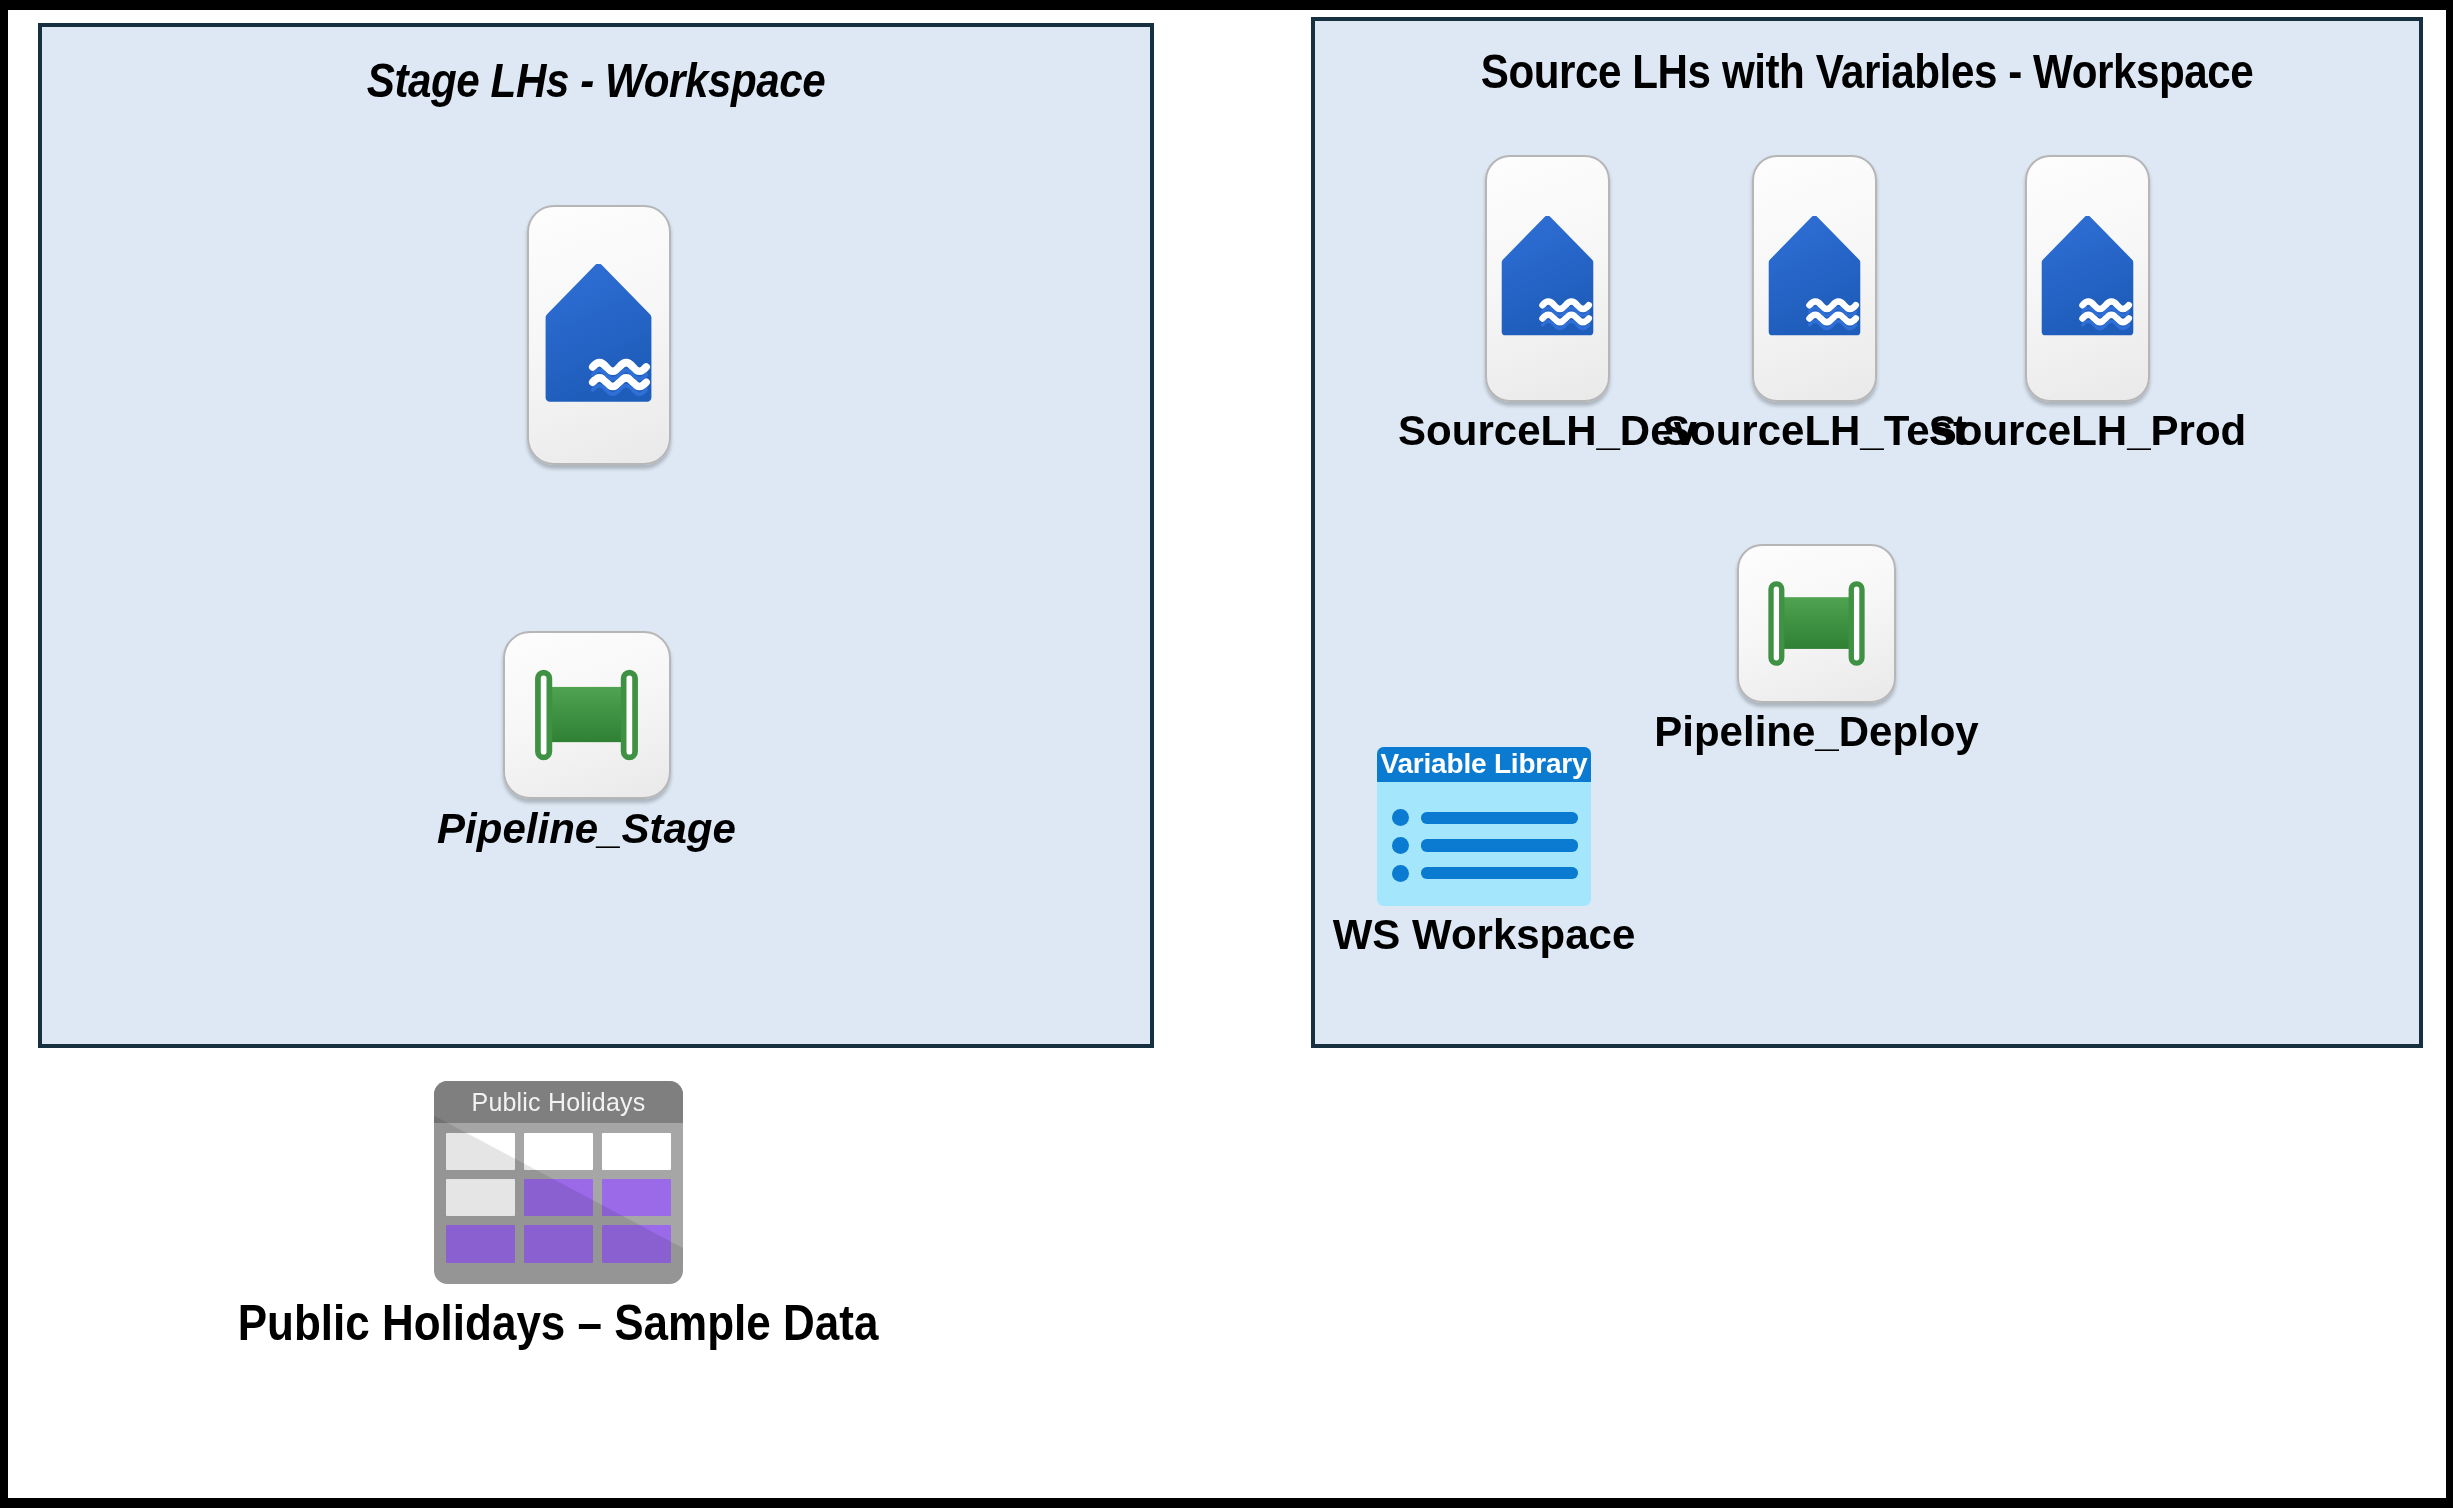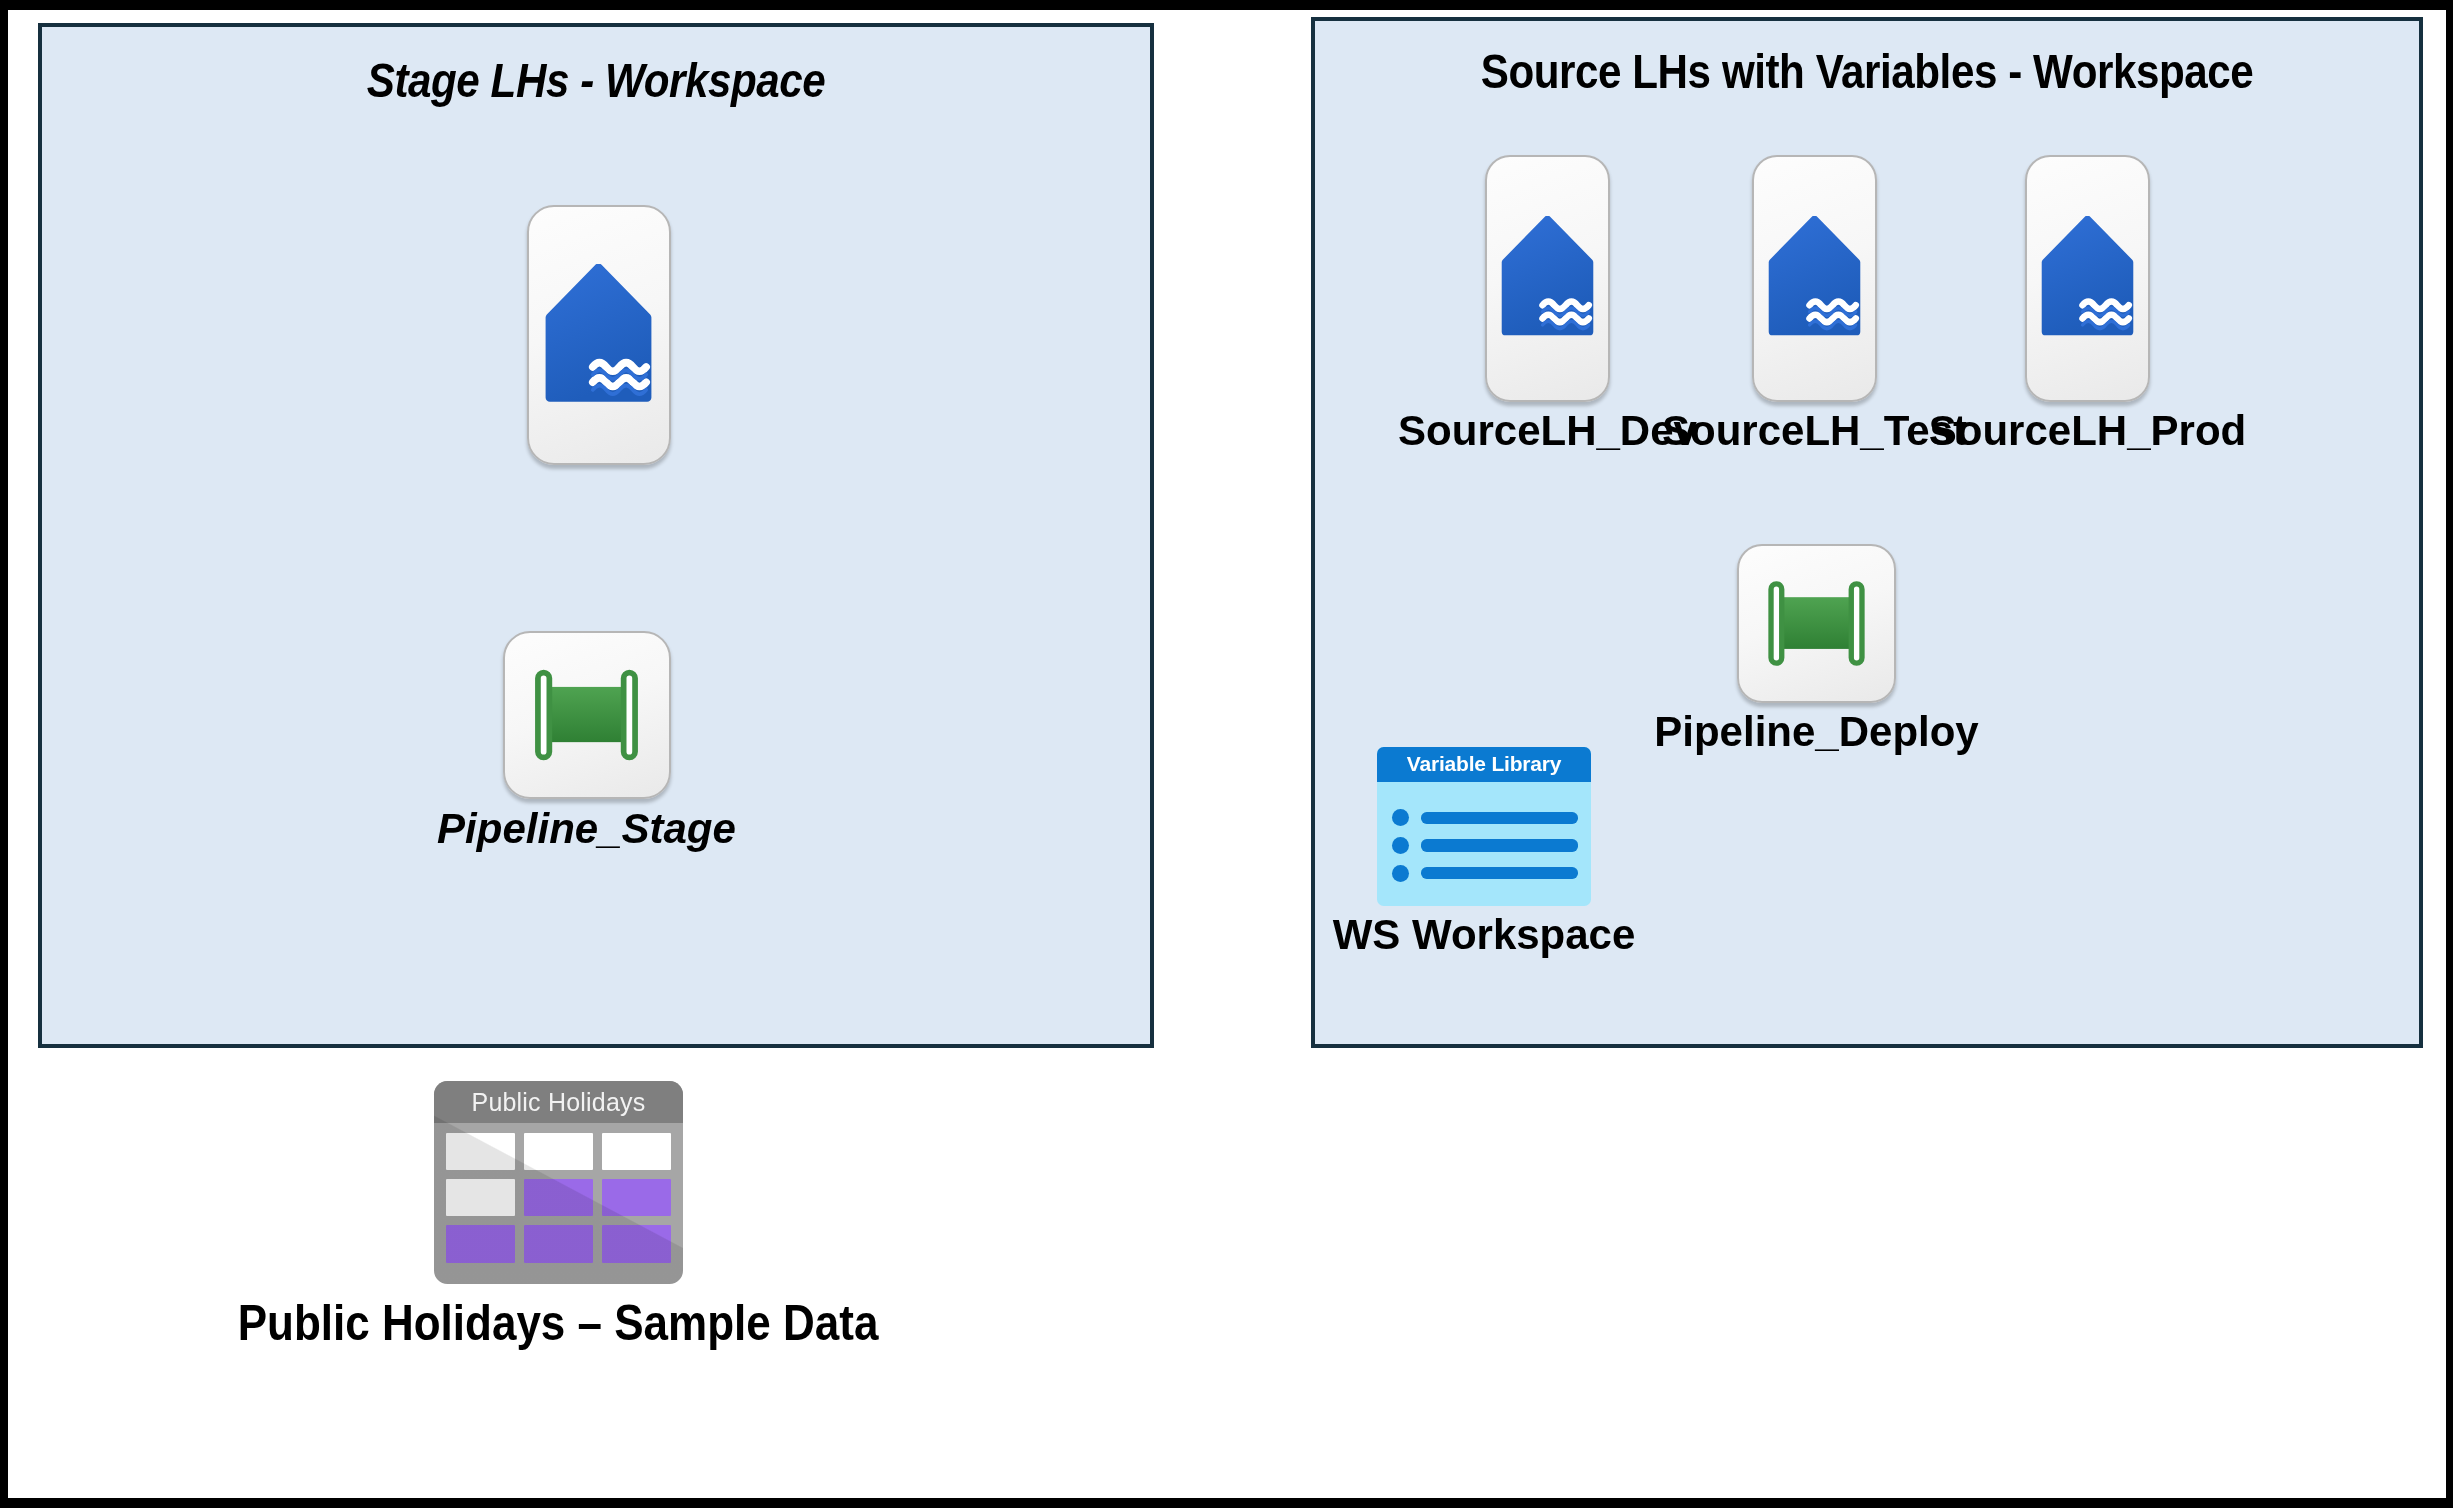--- a/index.html
+++ b/index.html
@@ -133,21 +133,21 @@
     background: #a4e6fb;
     display: flex;
     flex-direction: column;
   }
   .varlib-header {
     height: 35px;
     background: #0b7ad1;
     color: #ffffff;
     font-family: "Liberation Sans", sans-serif;
     font-weight: bold;
-    font-size: 21px;
+    font-size: 28px;
     display: flex;
     align-items: center;
     justify-content: center;
     letter-spacing: -0.2px;
   }
   .varlib-body {
     flex: 1;
     padding: 17px 13.4px 13.4px 15.3px;
     display: flex;
     flex-direction: column;

